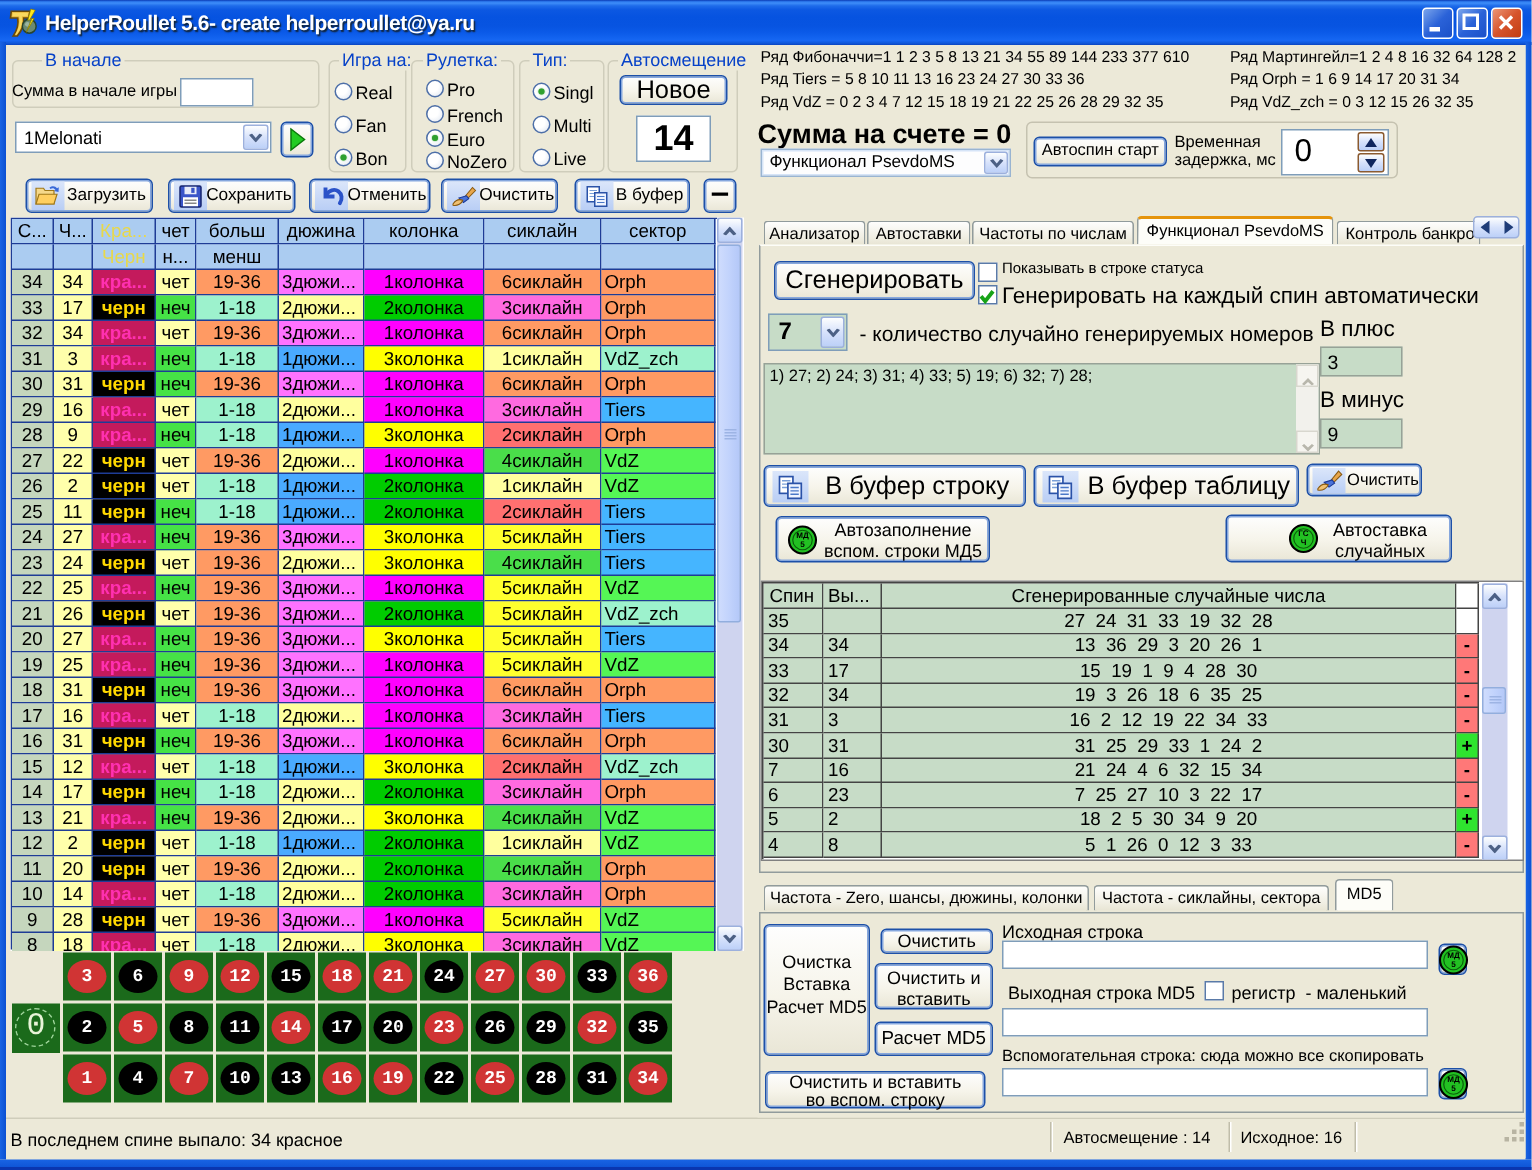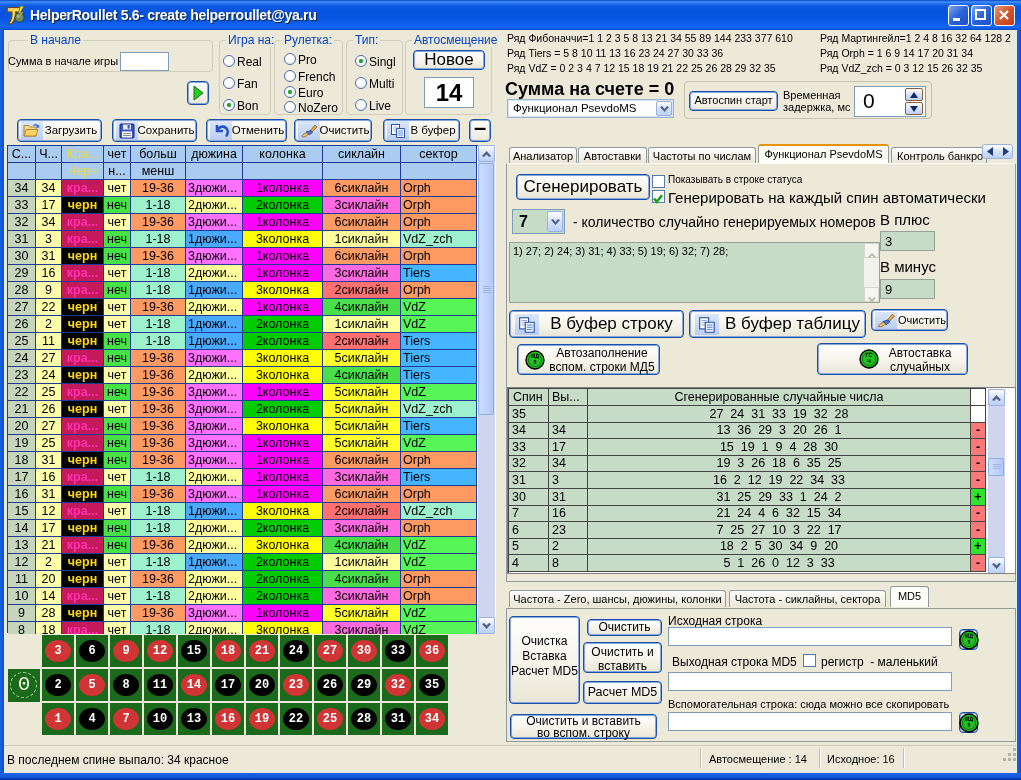--- a/index.html
+++ b/index.html
@@ -47,20 +47,28 @@
 <div class="wbtn" style="left:971px;background:linear-gradient(135deg,#7ba5ec,#2a62d8 50%,#1b50c8);"><svg width="19" height="19" viewBox="0 0 19 19">
         <rect x="4" y="4" width="9" height="9" fill="none" stroke="#fff" stroke-width="2"></rect>
       </svg></div>
 <div class="wbtn" style="left:994px;background:linear-gradient(135deg,#ec9677,#d6542c 50%,#c23d12);"><svg width="19" height="19" viewBox="0 0 19 19">
         <path d="M5 5 L13 13 M13 5 L5 13" stroke="#fff" stroke-width="2.2"></path>
       </svg></div>
 <div class="gb" style="left:8px;top:40px;width:205px;height:32px;"></div>
 <div class="gbl" style="left:28px;top:34px;">В начале</div>
 <div class="lbl" style="left:8px;top:55px;font-size:11px;">Сумма в начале игры</div>
 <div class="tb" style="left:120px;top:52px;width:49px;height:19px;"></div>
+<div class="tb" style="left:10px;top:81px;width:171px;height:21px;">
+<div class="lbl" style="left:5px;top:3px;font-size:12px;">1Melonati</div>
+<div class="sbbtn" style="right:1px;top:1px;width:17px;height:17px;">
+        <svg width="9" height="6" viewBox="0 0 9 6">
+          <path d="M0 1 L2 0 L4.5 3 L7 0 L9 1 L4.5 6 Z" fill="#4d6185"></path>
+        </svg>
+      </div>
+    </div>
 <div class="btn" style="left:187px;top:81px;width:22px;height:24px;"><svg width="14" height="16" viewBox="0 0 14 16" style="margin-top:3px">
         <path d="M3 1 L12 8 L3 15 Z" fill="#22cc22" stroke="#0a7a0a" stroke-width="1"></path>
       </svg></div>
 <div class="gb" style="left:219px;top:40px;width:52px;height:75px;"></div>
 <div class="gbl" style="left:226px;top:34px;">Игра на:</div>
 <div class="gb" style="left:274px;top:40px;width:69px;height:75px;"></div>
 <div class="gbl" style="left:282px;top:34px;">Рулетка:</div>
 <div class="gb" style="left:346px;top:40px;width:57px;height:75px;"></div>
 <div class="gbl" style="left:353px;top:34px;">Тип:</div>
 <div class="gb" style="left:405px;top:40px;width:87px;height:75px;"></div>

